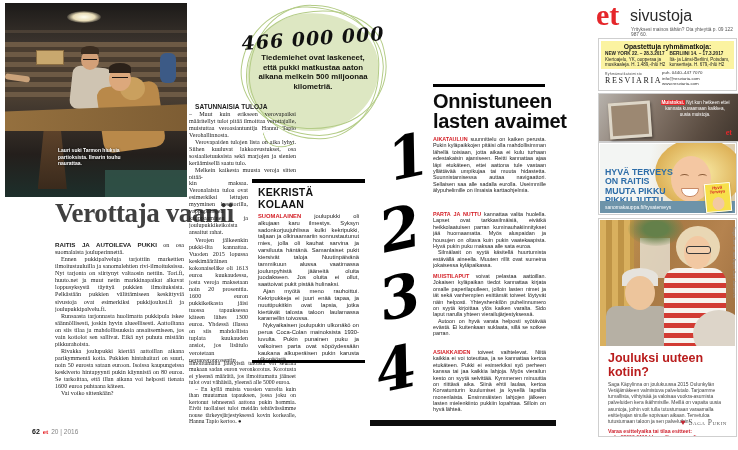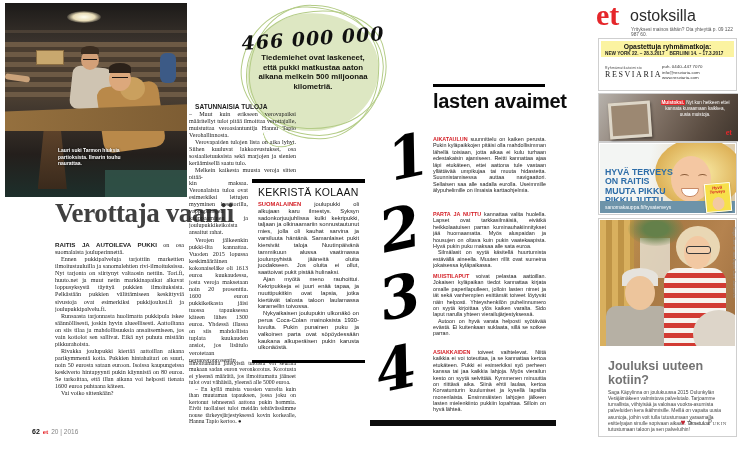--- a/index.html
+++ b/index.html
@@ -67,21 +67,21 @@
   .col1{left:55px;top:241px;width:129px;height:176px;}
   .col2a{left:189px;top:103px;width:107px;height:76px;}
   .col2b{left:189px;top:180px;width:59px;height:182px;}
   .col2c{left:189px;top:360px;width:107px;height:74px;font-size:5.8px;line-height:1.12;}
   .sidebar-head{font-family:"Liberation Sans",sans-serif;font-weight:800;font-size:6.6px;margin:0 0 2px;text-indent:0;}
 
   
   .kbox{left:252px;top:179px;width:113px;height:184px;background:#fff;overflow:hidden;}
   .kbox .bar{position:absolute;left:0;width:100%;height:3.5px;background:#000;}
   .kbox .bar.top{top:0;} .kbox .bar.bot{bottom:0;}
-  .kbox h3{margin:7px 6px 3px;font-size:10.5px;font-weight:400;letter-spacing:.2px;}
+  .kbox h3{margin:7px 6px 3px;font-size:10.5px;font-weight:700;letter-spacing:.2px;}
   .kbox p{margin:0 6px 0;font-size:5.8px;line-height:1.18;color:#222;text-align:justify;text-indent:5px;}
   .kbox p.first{text-indent:0;}
   .kbox .red{color:#d42027;font-weight:800;}
 
   .footer{left:32px;top:428px;display:flex;align-items:baseline;gap:3px;font-size:6.5px;}
   .footer .pg{font-weight:800;font-size:7px;}
   .footer .etl{color:#e5262a;font-weight:800;font-family:"Liberation Serif",serif;font-size:7px;}
   .footer .iss{color:#858585;}
 
   
@@ -103,21 +103,21 @@
 
   .ad{border:1px solid #cfcfcf;background:#fff;overflow:hidden;box-sizing:border-box;}
 
   .ad-travel{left:598px;top:38px;width:139px;height:53px;}
   .ad-travel .yellow{position:absolute;left:2px;top:2px;right:2px;height:33px;background:#fbf3a1;}
   .ad-travel h4{margin:2px 0 1px;text-align:center;font-size:6.8px;font-weight:800;color:#111;}
   .ad-travel .cols{display:flex;gap:4px;padding:0 4px;}
   .ad-travel .tcol{flex:1;font-size:4.5px;line-height:1.2;color:#222;}
   .ad-travel .tcol b{font-size:4.7px;}
   .ad-travel .strip{position:absolute;left:2px;right:2px;bottom:2px;height:15px;display:flex;
-        align-items:center;justify-content:space-between;padding:8px 4px;background:#fff;}
+        align-items:center;justify-content:space-between;padding:2px 4px;background:#fff;}
   .ad-travel .agency .lbl{font-size:3.4px;letter-spacing:.3px;color:#444;}
   .ad-travel .agency .nm{font-family:"Liberation Serif",serif;font-size:8px;letter-spacing:1.6px;color:#222;}
   .ad-travel .contact{font-size:4.4px;line-height:1.25;color:#333;text-align:left;}
 
   .ad-memory{left:598px;top:93px;width:139px;height:47px;
         background:linear-gradient(120deg,#b7b2ac 0%,#837468 40%,#5a4c41 75%,#3f352d 100%);border:1px solid #cfcfcf;}
   .ad-memory .frame{position:absolute;left:10px;top:8px;width:36px;height:30px;background:#9c8872;
         border:3px solid #ddd6c8;transform:rotate(-4deg);box-shadow:1px 2px 3px rgba(0,0,0,.4);}
   .ad-memory .txt{position:absolute;left:60px;top:6px;width:72px;color:#fff;font-size:4.6px;
         line-height:1.3;text-align:center;}
@@ -155,21 +155,21 @@
   .ad-saga .man-face{position:absolute;left:25px;top:56px;width:30px;height:34px;background:#edc59c;border-radius:50%;}
   .ad-saga .man-body{position:absolute;left:6px;top:86px;width:64px;height:42px;background:#b6b0a4;border-radius:10px 10px 0 0;}
   .ad-saga .wom-hair{position:absolute;left:76px;top:6px;width:44px;height:42px;background:#e9d7b4;border-radius:50%;}
   .ad-saga .wom-face{position:absolute;left:84px;top:16px;width:27px;height:33px;background:#f2c8a2;border-radius:50%;}
   .ad-saga .wom-glasses{position:absolute;left:86px;top:26px;width:23px;height:6px;
         border:1.3px solid #3a3a3a;border-radius:3px;background:rgba(255,255,255,.15);}
   .ad-saga .wom-shirt{position:absolute;left:64px;top:48px;width:62px;height:80px;border-radius:14px 14px 0 0;
         background:repeating-linear-gradient(0deg,#d23b33 0 5px,#f7f3ee 5px 10px);}
   .ad-saga .elder{position:absolute;right:-10px;bottom:-12px;width:52px;height:48px;background:#ddd5c9;border-radius:50%;}
   .ad-saga .white{position:absolute;left:1px;right:1px;bottom:1px;top:127px;background:#fff;padding:5px 8px;box-sizing:border-box;}
-  .ad-saga h2{margin:8px 0 3px;font-size:12.5px;font-weight:700;color:#737373;}
+  .ad-saga h2{margin:0 0 3px;font-size:12.5px;font-weight:700;color:#b91c1c;}
   .ad-saga .body{width:114px;font-size:4.9px;line-height:1.25;color:#444;}
   .ad-saga .cta{margin-top:3px;font-size:5.2px;line-height:1.25;font-weight:700;color:#cf2430;}
   .ad-saga .logo{position:absolute;right:8px;bottom:8px;font-family:"Liberation Serif",serif;
         font-variant:small-caps;font-size:7.5px;letter-spacing:.5px;color:#5a5a5a;}
   .ad-saga .logo .heart{color:#c22532;font-size:8px;}
   .ad-saga .vert{position:absolute;right:0px;top:8px;writing-mode:vertical-rl;font-size:3.8px;color:#999;}
 </style>
 </head>
 <body>
 
@@ -247,20 +247,21 @@
   </div>
 
   <div class="abs footer">
     <span class="pg">62</span>
     <span class="etl">et</span>
     <span class="iss">20 | 2016</span>
   </div>
 
   <div class="abs r-rule"></div>
   <div class="abs r-head">
+    <div>Onnistuneen</div>
     <div>lasten avaimet</div>
   </div>
 
   <div class="abs numeral" style="left:388px;top:128px;">1</div>
   <div class="abs item-text" style="left:433px;top:136px;height:72px;">
     <p><span class="item-lead">AIKATAULUN</span><span> suunnittelu on kaiken perusta. Pukin kyläpaikkojen pitäisi olla mahdollisimman lähellä toisiaan, jotta aikaa ei kulu turhaan edestakaisin ajamiseen. Reitti kannattaa ajaa läpi etukäteen, ettei aattona tule vastaan yllättävää umpikujaa tai muuta hidastetta. Suunnistamisessa auttaa navigaattori. Sellaisen saa alle sadalla eurolla. Useimmille älypuhelimille on ilmaisia karttaohjelmia.</span></p>
   </div>
 
   <div class="abs numeral" style="left:380px;top:200px;">2</div>
   <div class="abs item-text" style="left:433px;top:211px;height:59px;">
@@ -275,21 +276,21 @@
   </div>
 
   <div class="abs numeral" style="left:376px;top:340px;">4</div>
   <div class="abs item-text" style="left:433px;top:349px;height:64px;">
     <p><span class="item-lead">ASIAKKAIDEN</span><span> toiveet vaihtelevat. Niitä kaikkia ei voi toteuttaa, ja se kannattaa kertoa etukäteen. Pukki ei esimerkiksi syö perheen kanssa tai jaa kaikkia lahjoja. Myös vierailun kesto on syytä selvittää. Kymmenen minuuttia on riittävä aika. Siinä ehtii laulaa, kertoa Korvatunturin kuulumiset ja kysellä lapsilta monenlaista. Ensimmäisten lahjojen jälkeen lasten mielenkiinto pukkiin lopahtaa. Silloin on hyvä lähteä.</span></p>
   </div>
 
   <div class="abs r-endbar"></div>
 
   <div class="abs mast-et">et</div>
-  <div class="abs mast-title">ostoksilla</div>
+  <div class="abs mast-title">sivustoja</div>
   <div class="abs mast-tag">Yrityksesi mainos tähän? Ota yhteyttä p. 09 122 987 60.</div>
 
   <div class="abs ad ad-travel">
     <div class="yellow">
       <h4>Opastettuja ryhmämatkoja:</h4>
       <div class="cols">
         <div class="tcol">
           <b>NEW YORK 22. – 28.3.2017</b><br>
           <span>Kiertoajelu, YK, oopperaa ja musikaaleja. H. 1.489,-/hlö H2</span>
         </div>

